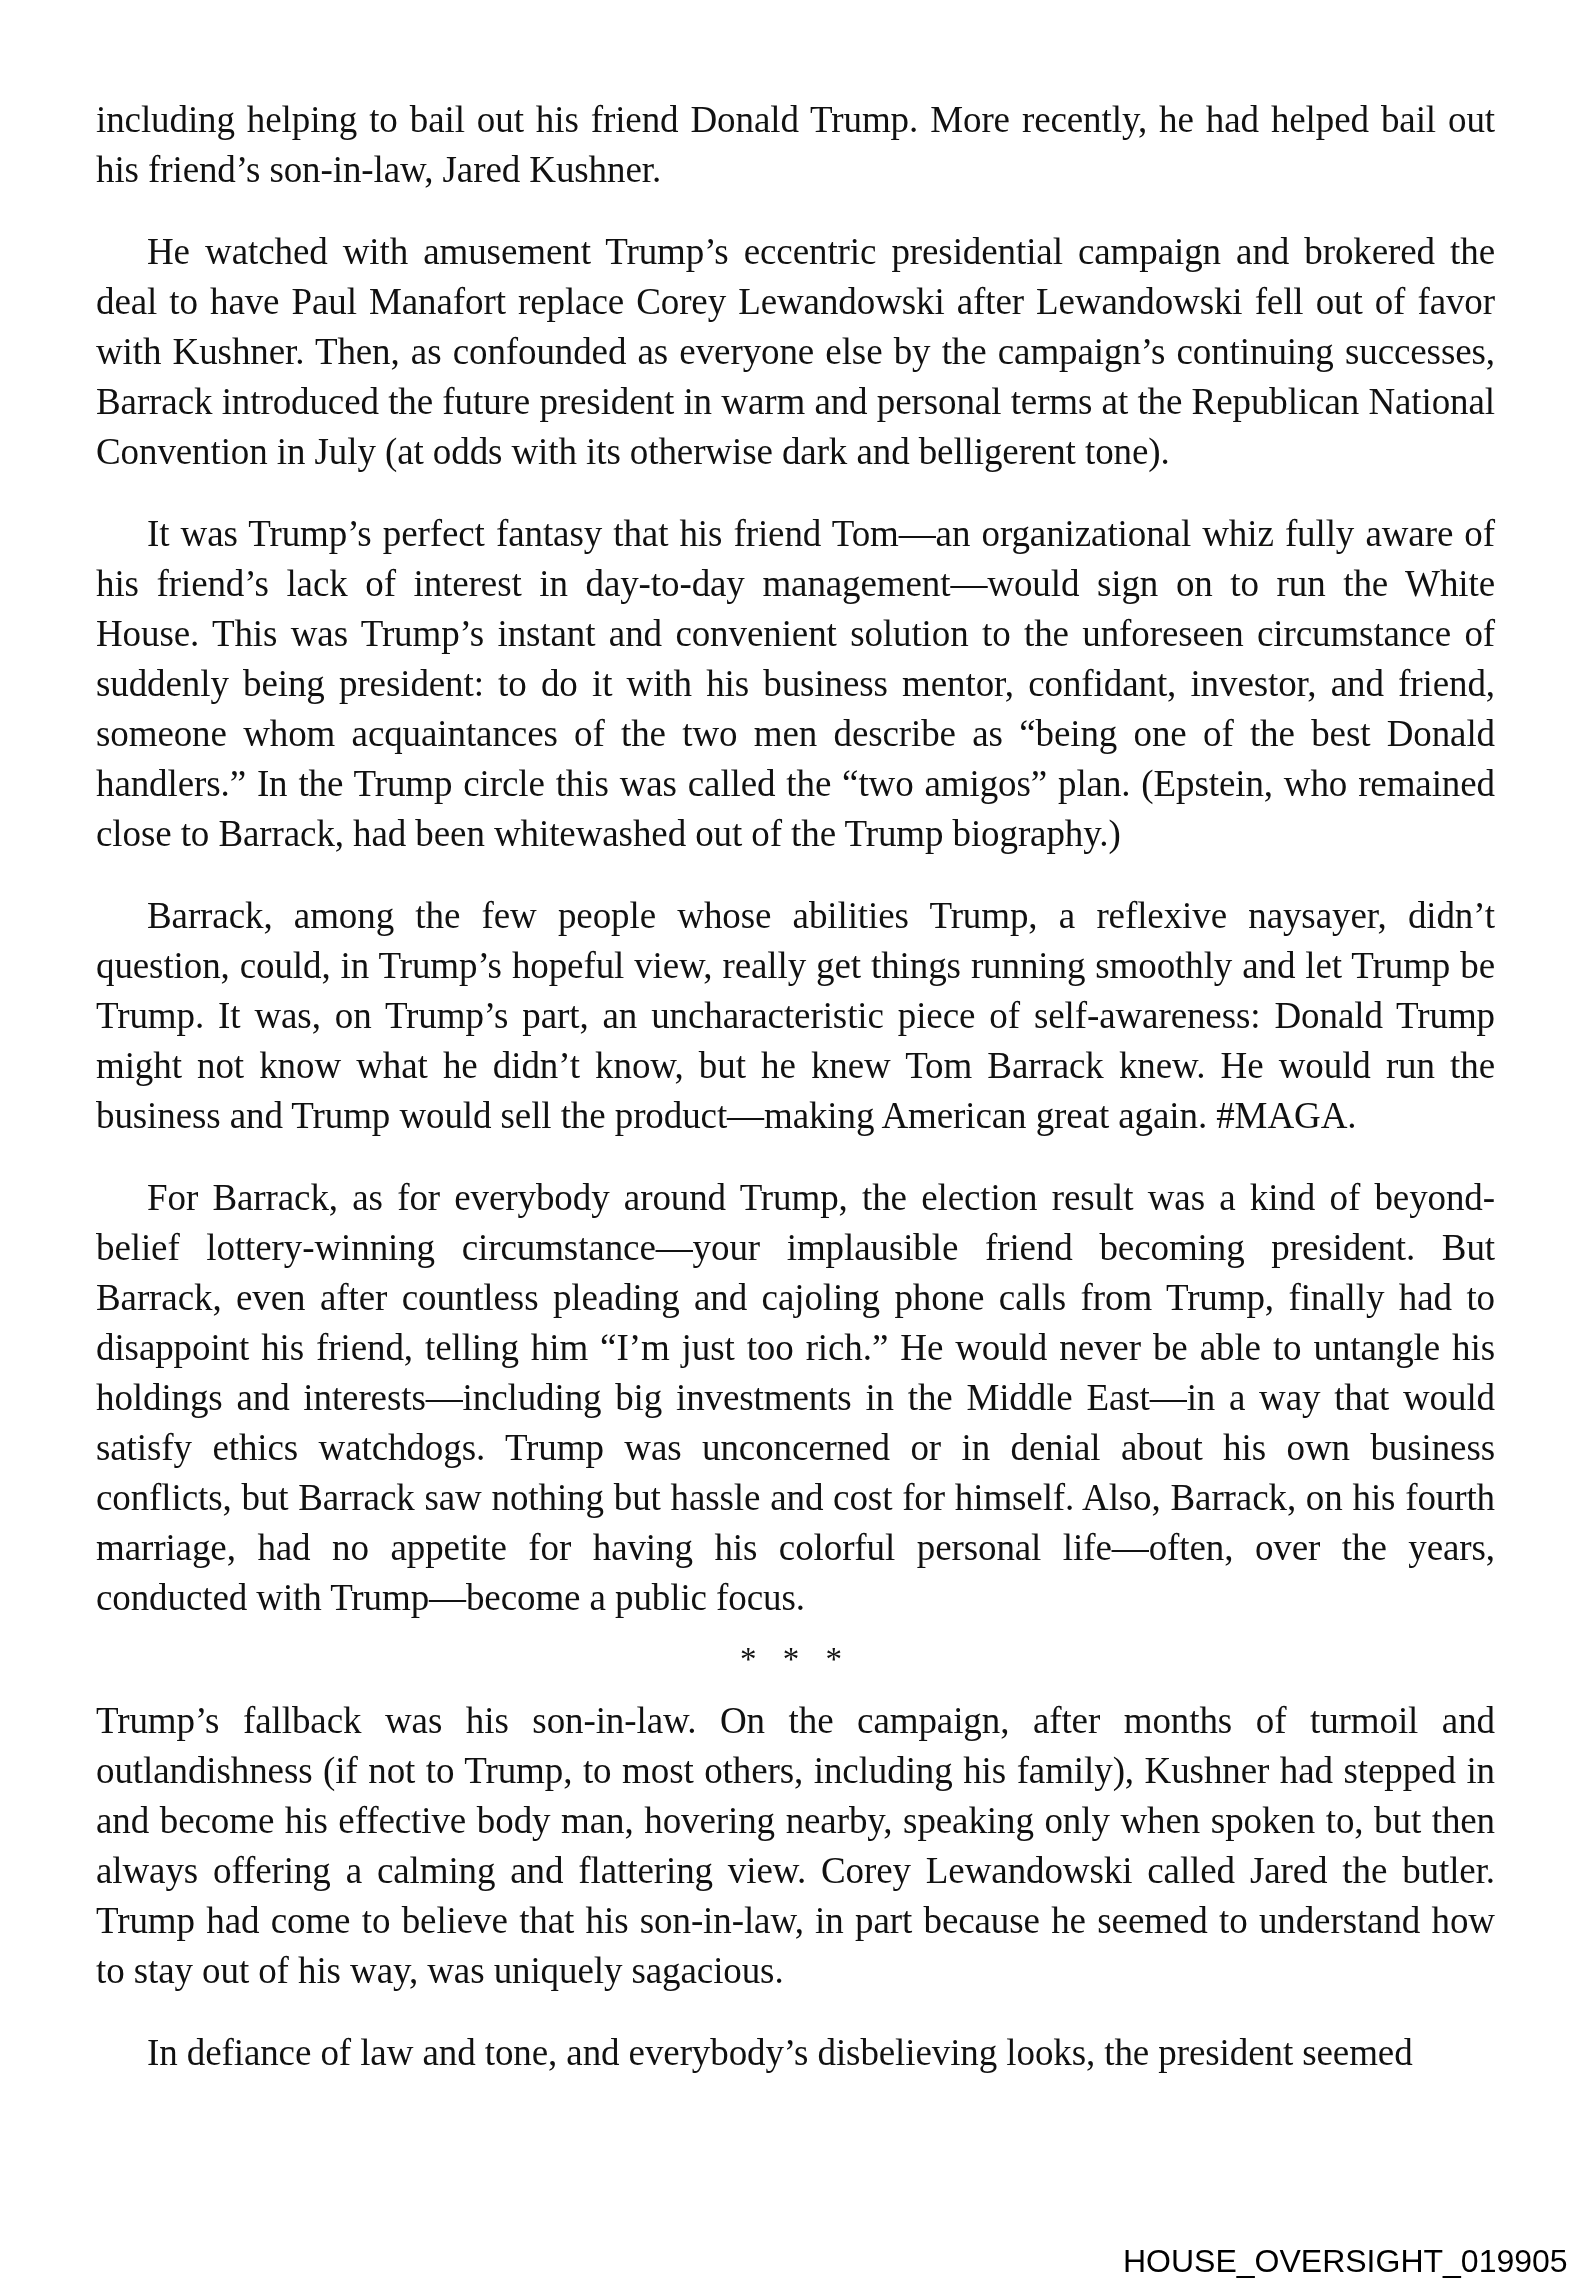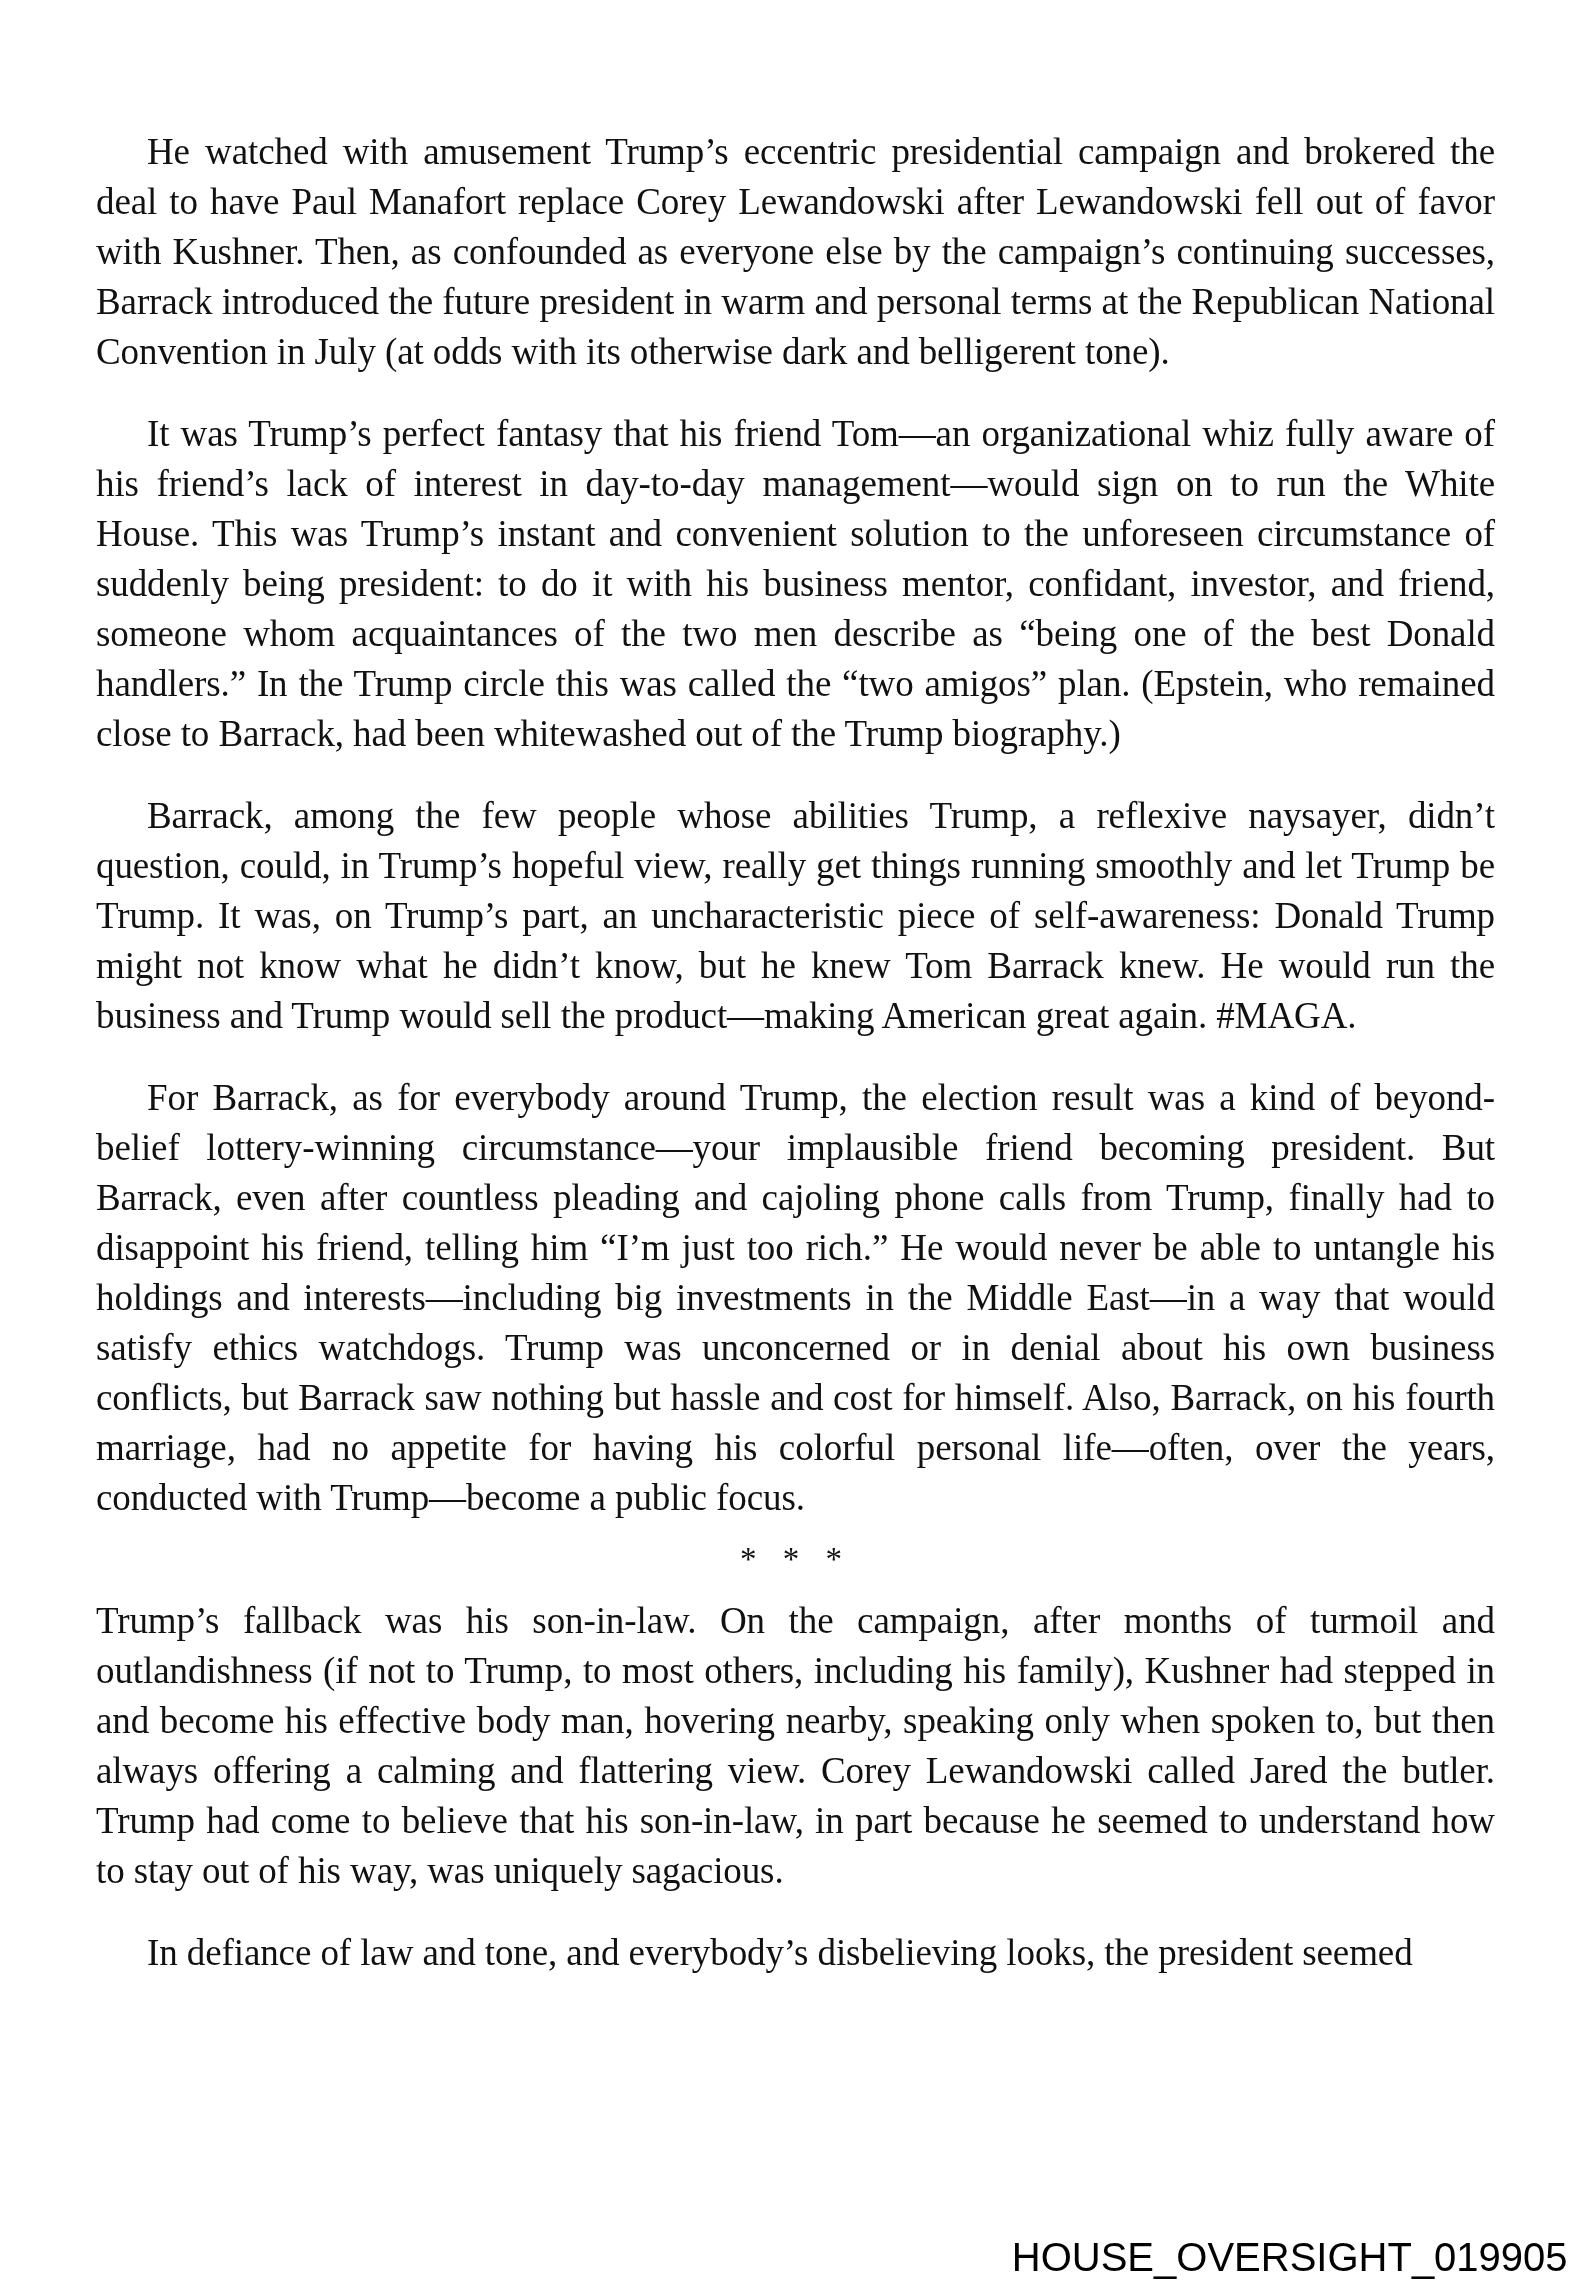--- a/index.html
+++ b/index.html
@@ -41,29 +41,30 @@
       margin: -6.4px 0 14px 0;
       letter-spacing: 9px;
       font-size: 33px;
       line-height: 45px;
     }
     .bates {
       position: absolute;
       right: 24.4px;
       bottom: 15.4px;
       font-family: "Liberation Sans", "DejaVu Sans", sans-serif;
-      font-size: 40px;
+      font-size: 32px;
       color: #000000;
       letter-spacing: 0px;
     }
   </style>
 </head>
 <body>
 
 <main class="page-body">
+  <p class="para noindent">including helping to bail out his friend Donald Trump. More recently, he had helped bail out his friend’s son-in-law, Jared Kushner.</p>
   <p class="para indent">He watched with amusement Trump’s eccentric presidential campaign and brokered the deal to have Paul Manafort replace Corey Lewandowski after Lewandowski fell out of favor with Kushner. Then, as confounded as everyone else by the campaign’s continuing successes, Barrack introduced the future president in warm and personal terms at the Republican National Convention in July (at odds with its otherwise dark and belligerent tone).</p>
   <p class="para indent">It was Trump’s perfect fantasy that his friend Tom—an organizational whiz fully aware of his friend’s lack of interest in day-to-day management—would sign on to run the White House. This was Trump’s instant and convenient solution to the unforeseen circumstance of suddenly being president: to do it with his business mentor, confidant, investor, and friend, someone whom acquaintances of the two men describe as “being one of the best Donald handlers.” In the Trump circle this was called the “two amigos” plan. (Epstein, who remained close to Barrack, had been whitewashed out of the Trump biography.)</p>
   <p class="para indent">Barrack, among the few people whose abilities Trump, a reflexive naysayer, didn’t question, could, in Trump’s hopeful view, really get things running smoothly and let Trump be Trump. It was, on Trump’s part, an uncharacteristic piece of self-awareness: Donald Trump might not know what he didn’t know, but he knew Tom Barrack knew. He would run the business and Trump would sell the product—making American great again. #MAGA.</p>
   <p class="para indent">For Barrack, as for everybody around Trump, the election result was a kind of beyond-belief lottery-winning circumstance—your implausible friend becoming president. But Barrack, even after countless pleading and cajoling phone calls from Trump, finally had to disappoint his friend, telling him “I’m just too rich.” He would never be able to untangle his holdings and interests—including big investments in the Middle East—in a way that would satisfy ethics watchdogs. Trump was unconcerned or in denial about his own business conflicts, but Barrack saw nothing but hassle and cost for himself. Also, Barrack, on his fourth marriage, had no appetite for having his colorful personal life—often, over the years, conducted with Trump—become a public focus.</p>
   <div class="section-break">* * *</div>
   <p class="para noindent">Trump’s fallback was his son-in-law. On the campaign, after months of turmoil and outlandishness (if not to Trump, to most others, including his family), Kushner had stepped in and become his effective body man, hovering nearby, speaking only when spoken to, but then always offering a calming and flattering view. Corey Lewandowski called Jared the butler. Trump had come to believe that his son-in-law, in part because he seemed to understand how to stay out of his way, was uniquely sagacious.</p>
   <p class="para indent">In defiance of law and tone, and everybody’s disbelieving looks, the president seemed</p>
 </main>
 
 <div class="bates">HOUSE_OVERSIGHT_019905</div>

